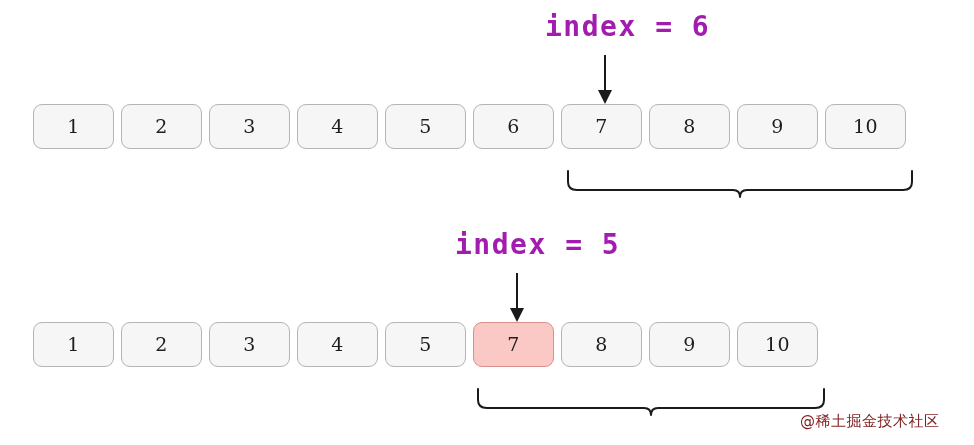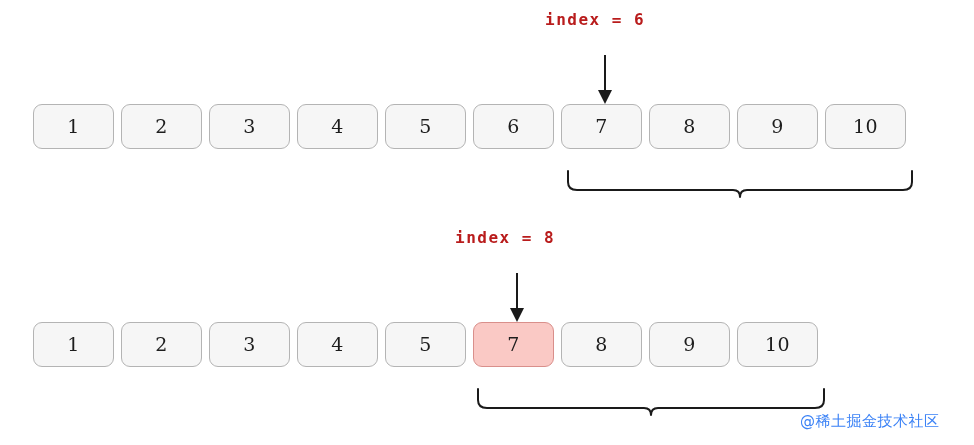--- a/index.html
+++ b/index.html
@@ -43,42 +43,42 @@
   }
   .cell.highlight {
     background: #fac9c5;
     border-color: #d98f8b;
   }
 
   
   .mono-label {
     position: absolute;
     font-family: "DejaVu Sans Mono", monospace;
-    font-size: 16px;
+    font-size: 28px;
     font-weight: 700;
-    color: #b91c1c;
+    color: #a21caf;
     letter-spacing: 1.5px;
     white-space: nowrap;
   }
 
   
   .overlay {
     position: absolute;
     left: 0; top: 0;
     width: 974px;
     height: 445px;
     pointer-events: none;
   }
 
   
   .watermark {
     position: absolute;
     font-family: "DejaVu Sans", sans-serif;
     font-size: 15px;
-    color: #3b82f6;
+    color: #7f1d1d;
     white-space: nowrap;
     letter-spacing: 0.5px;
   }
 </style>
 </head>
 <body>
 
 <div id="stage">
 
   <div class="mono-label" id="label-before" style="left:545px; top:10px;">index = 6</div>
@@ -89,21 +89,21 @@
       <div class="cell">3</div>
       <div class="cell">4</div>
       <div class="cell">5</div>
       <div class="cell">6</div>
       <div class="cell">7</div>
       <div class="cell">8</div>
       <div class="cell">9</div>
       <div class="cell">10</div>
     </div>
 
-  <div class="mono-label" id="label-after" style="left:455px; top:228px;">index = 8</div>
+  <div class="mono-label" id="label-after" style="left:455px; top:228px;">index = 5</div>
 
   <div class="array-row" id="row-after" style="left:33px; top:322px;">
       <div class="cell">1</div>
       <div class="cell">2</div>
       <div class="cell">3</div>
       <div class="cell">4</div>
       <div class="cell">5</div>
       <div class="cell highlight">7</div>
       <div class="cell">8</div>
       <div class="cell">9</div>

